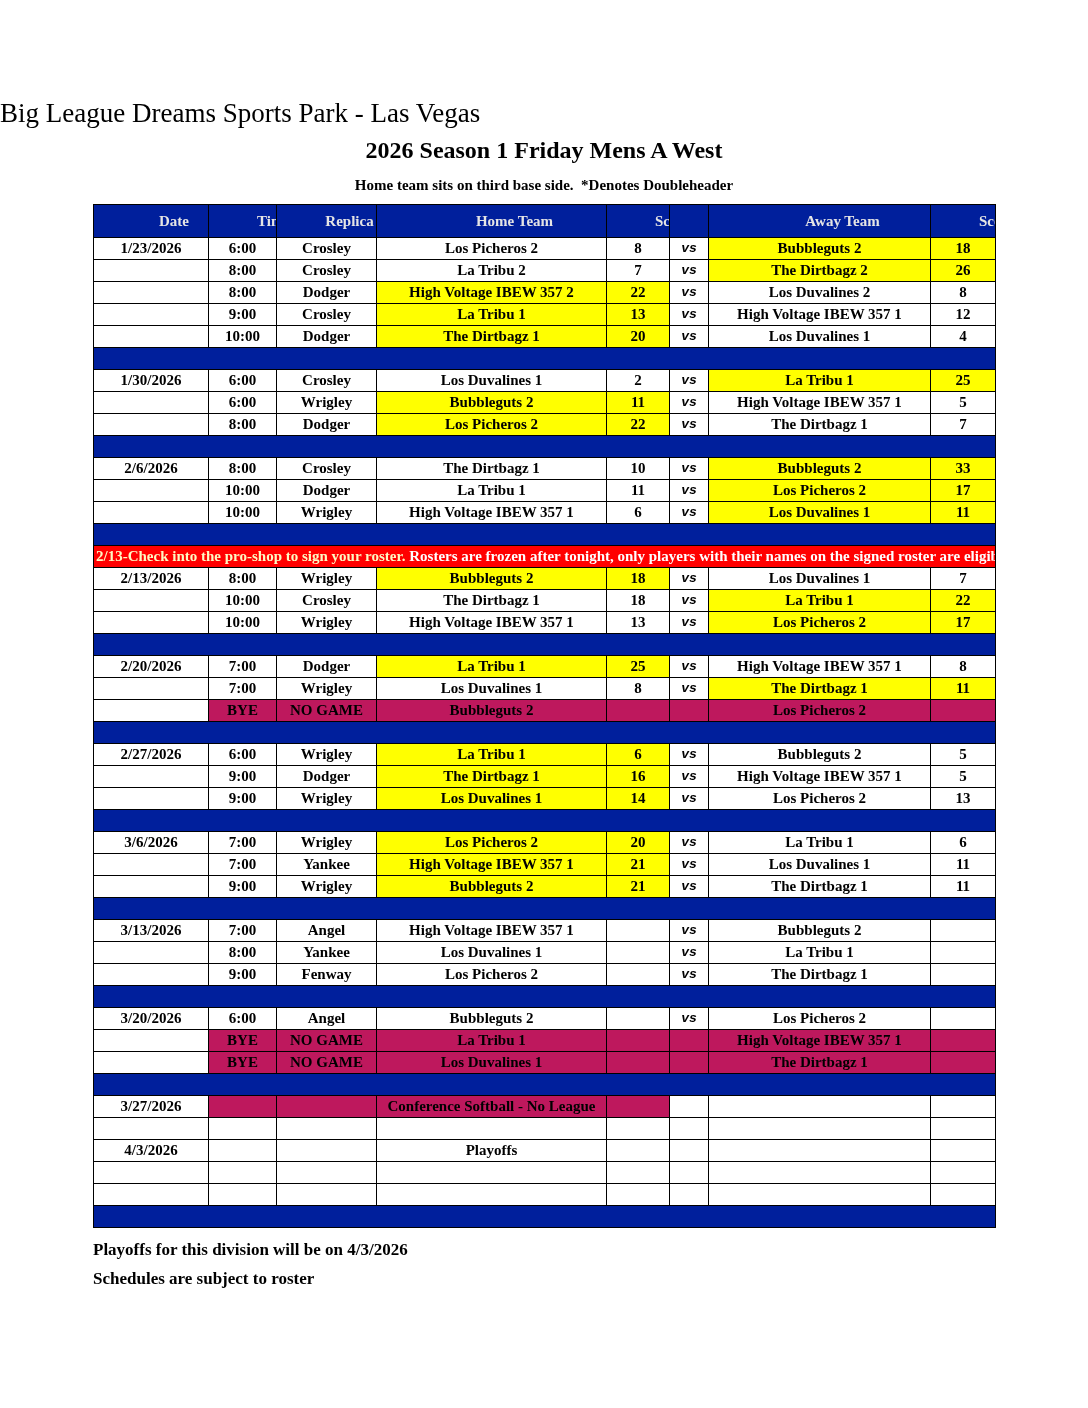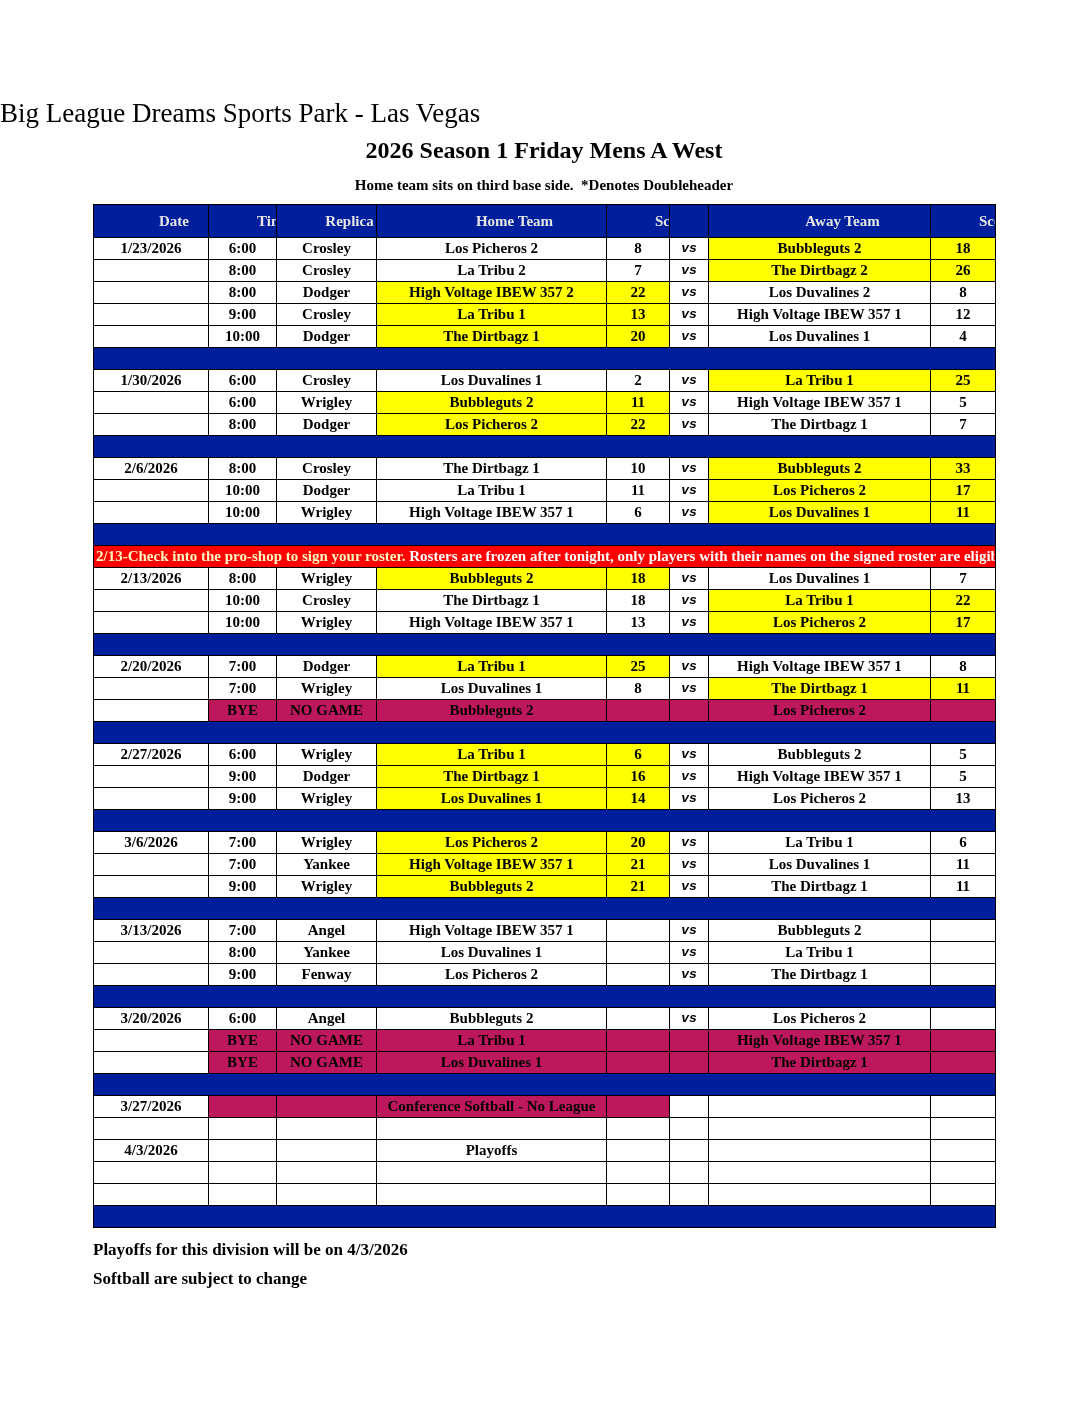--- a/index.html
+++ b/index.html
@@ -481,15 +481,15 @@
           <td></td>
         </tr>
         <tr>
           <td class="sep" colspan="8"></td>
         </tr>
       </tbody>
   </table>
 
   <div class="footer">
     <div>Playoffs for this division will be on 4/3/2026</div>
-    <div>Softball are subject to change</div>
+    <div>Schedules are subject to roster</div>
   </div>
 </div>
 
 </body></html>

